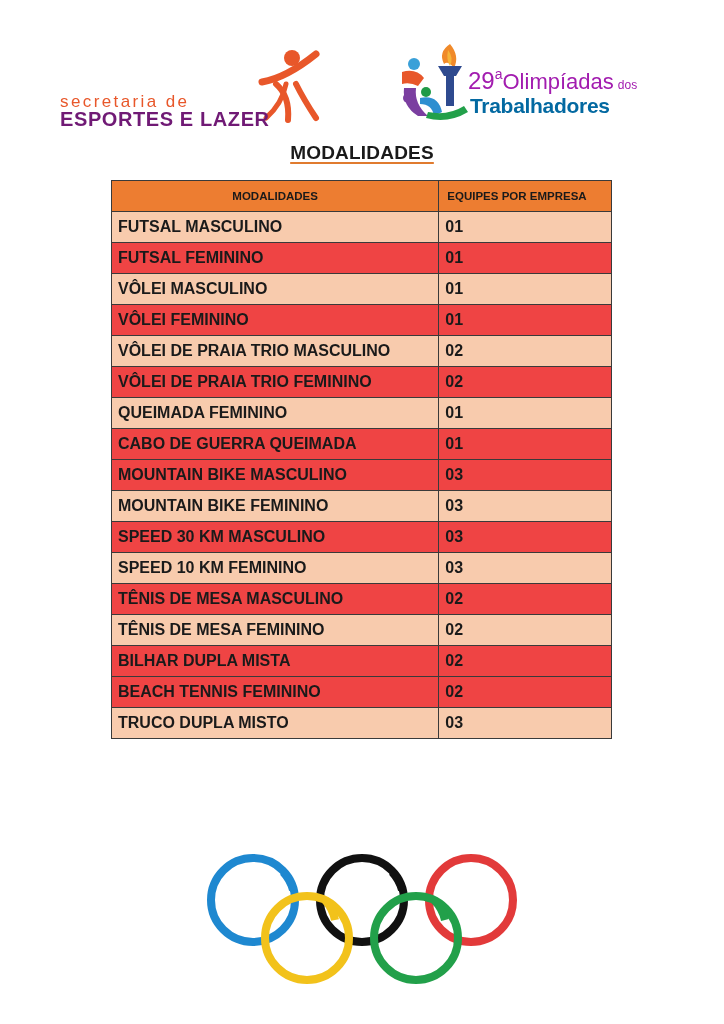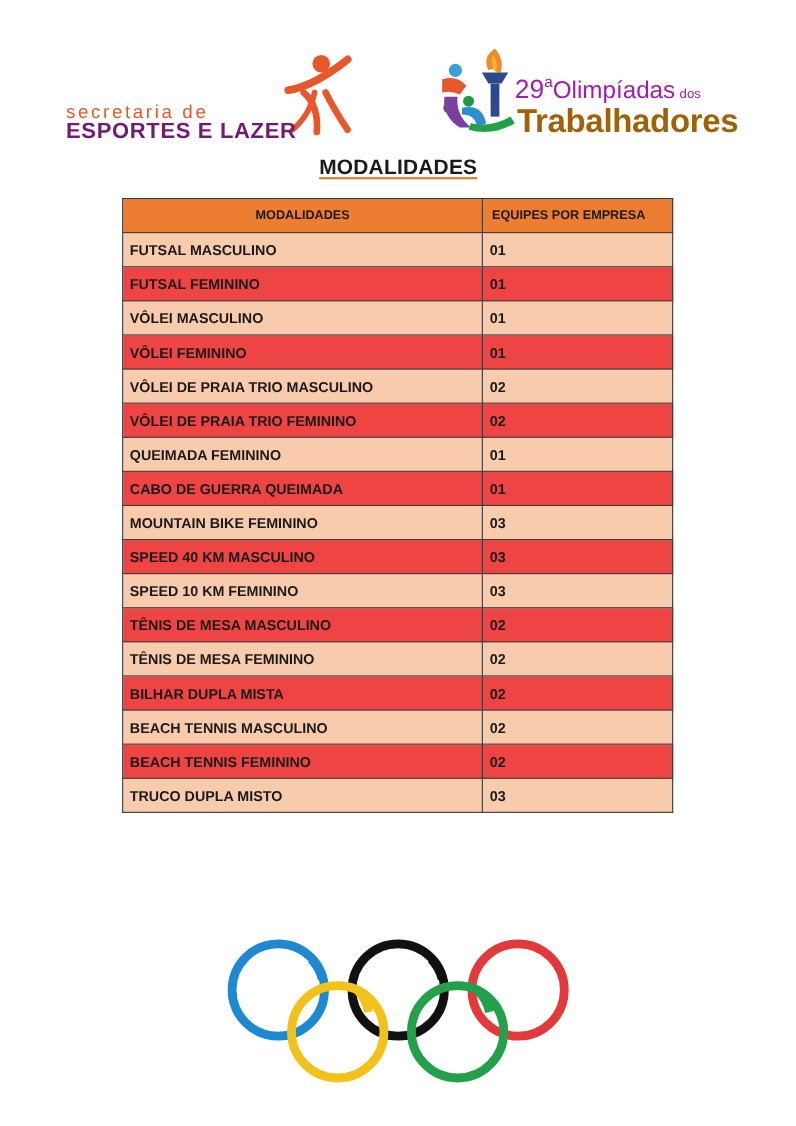--- a/index.html
+++ b/index.html
@@ -24,37 +24,37 @@
     .logo-right .emblem { position: absolute; left: 0; top: 4px; width: 80px; height: 84px; }
     .logo-right .line1 {
       position: absolute; left: 70px; top: 28px; white-space: nowrap;
       color: #a21caf; font-size: 22px; font-weight: normal;
     }
     .logo-right .line1 .num { font-size: 24px; }
     .logo-right .line1 .sup { font-size: 14px; vertical-align: 10px; }
     .logo-right .line1 .dos { font-size: 12px; margin-left: 4px; }
     .logo-right .line2 {
       position: absolute; left: 72px; top: 56px; white-space: nowrap;
-      color: #a16207; font-size: 30px; font-weight: bold; letter-spacing: -0.3px;
+      color: #0369a1; font-size: 21px; font-weight: bold; letter-spacing: -0.3px;
     }
 
     
     .page-title {
       position: absolute; left: 0; width: 724px; top: 142px; text-align: center;
       font-size: 19px; font-weight: bold; color: #1a1a1a; letter-spacing: 0.2px;
     }
     .page-title span { text-decoration: underline; text-decoration-color: #e07b2f; text-decoration-thickness: 2px; text-underline-offset: 3px; }
 
     
     .table-wrap { position: absolute; left: 111px; top: 180px; width: 501px; }
     table { border-collapse: collapse; width: 501px; }
     th, td { border: 1px solid #3a3a3a; font-size: 12px; color: #1a1a1a; }
     th { background: #ed7d31; font-weight: bold; height: 31px; text-align: center; font-size: 11.5px; }
     th.col2 { text-align: left; padding-left: 8px; }
-    td { height: 31px; font-weight: bold; padding-left: 6px; font-size: 13px; }
+    td { height: 31px; font-weight: bold; padding-left: 6px; font-size: 16px; }
     td.c1 { width: 328px; }
     td.c2 { width: 173px; }
     tr.light td { background: #f8cbad; }
     tr.dark td { background: #ef4444; }
 
     
     .rings { position: absolute; left: 205px; top: 850px; width: 315px; height: 135px; }
   </style>
 </head>
 <body>
@@ -129,46 +129,46 @@
           <td class="c2">02</td>
         </tr>
         <tr class="light">
           <td class="c1">QUEIMADA FEMININO</td>
           <td class="c2">01</td>
         </tr>
         <tr class="dark">
           <td class="c1">CABO DE GUERRA QUEIMADA</td>
           <td class="c2">01</td>
         </tr>
+        <tr class="dark">
+          <td class="c1">MOUNTAIN BIKE MASCULINO</td>
+          <td class="c2">03</td>
+        </tr>
         <tr class="light">
           <td class="c1">MOUNTAIN BIKE FEMININO</td>
           <td class="c2">03</td>
         </tr>
         <tr class="dark">
-          <td class="c1">SPEED 40 KM MASCULINO</td>
+          <td class="c1">SPEED 30 KM MASCULINO</td>
           <td class="c2">03</td>
         </tr>
         <tr class="light">
           <td class="c1">SPEED 10 KM FEMININO</td>
           <td class="c2">03</td>
         </tr>
         <tr class="dark">
           <td class="c1">TÊNIS DE MESA MASCULINO</td>
           <td class="c2">02</td>
         </tr>
         <tr class="light">
           <td class="c1">TÊNIS DE MESA FEMININO</td>
           <td class="c2">02</td>
         </tr>
         <tr class="dark">
           <td class="c1">BILHAR DUPLA MISTA</td>
-          <td class="c2">02</td>
-        </tr>
-        <tr class="light">
-          <td class="c1">BEACH TENNIS MASCULINO</td>
           <td class="c2">02</td>
         </tr>
         <tr class="dark">
           <td class="c1">BEACH TENNIS FEMININO</td>
           <td class="c2">02</td>
         </tr>
         <tr class="light">
           <td class="c1">TRUCO DUPLA MISTO</td>
           <td class="c2">03</td>
         </tr>

